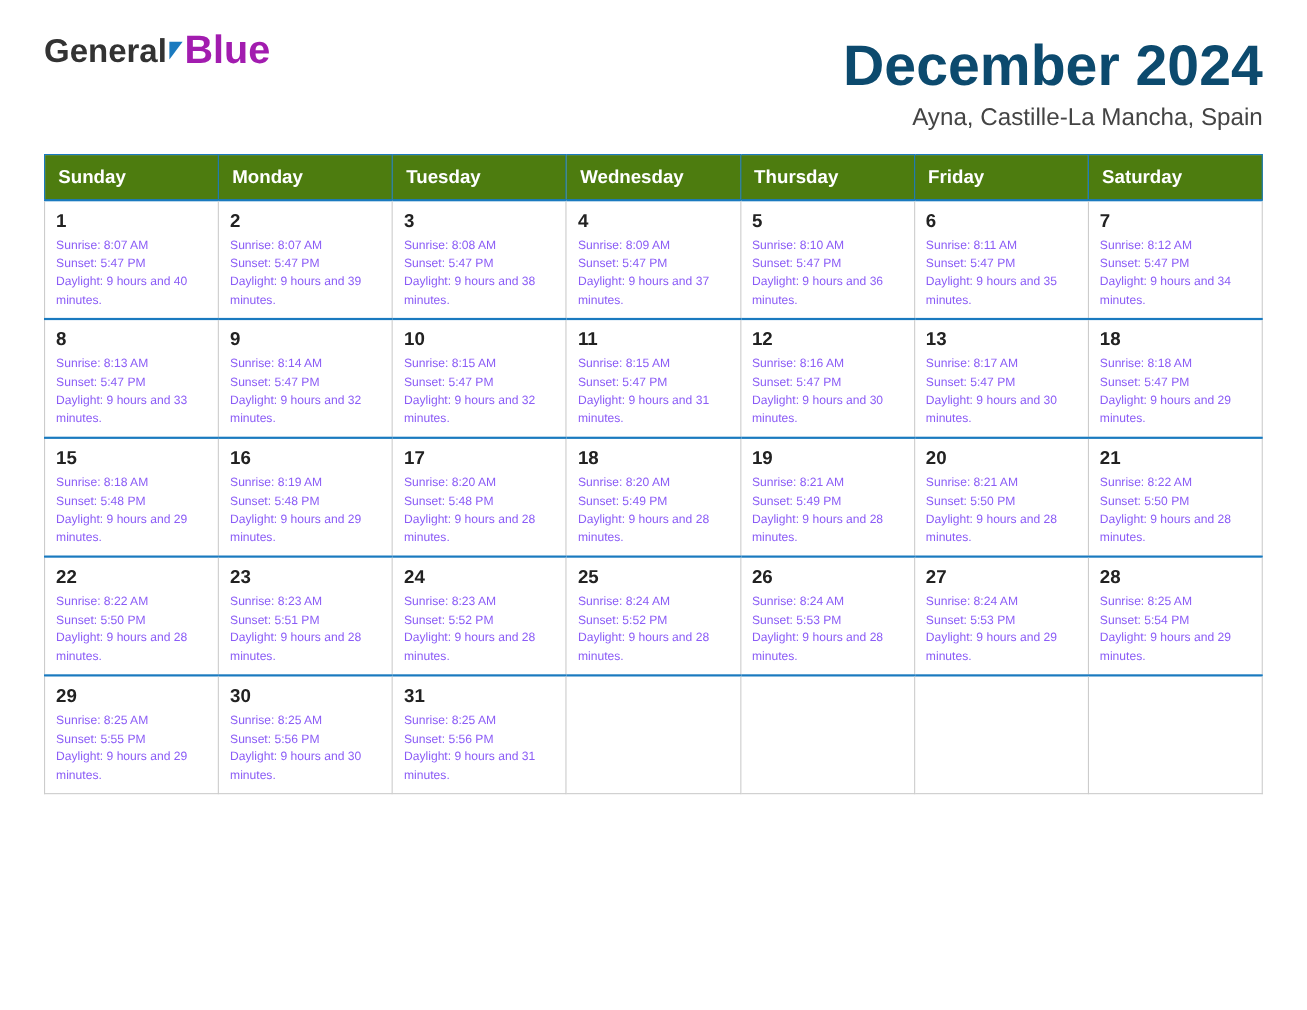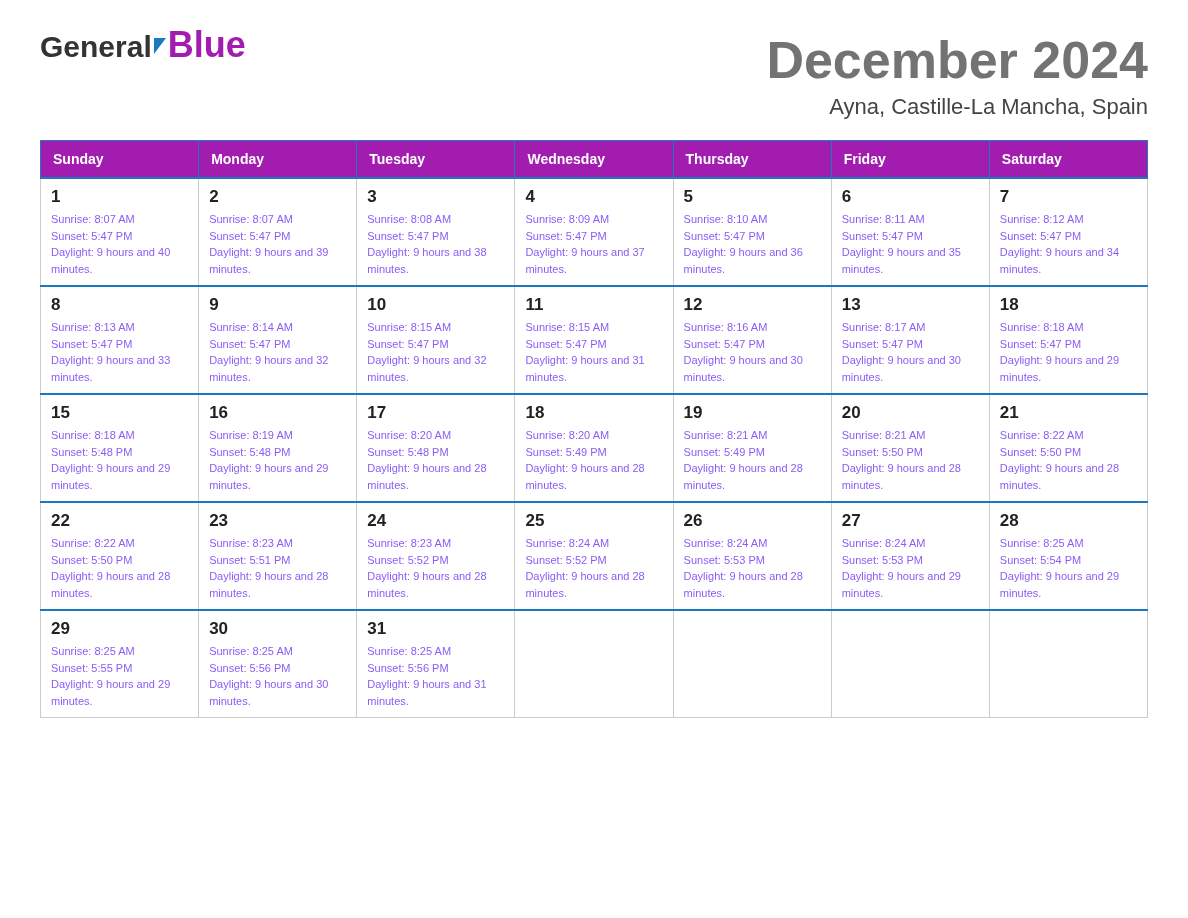--- a/index.html
+++ b/index.html
@@ -20,36 +20,36 @@
       display: flex;
       flex-direction: row;
       align-items: flex-start;
     }
     .title-area {
       text-align: right;
     }
     .month-title {
       font-size: 52px;
       font-weight: bold;
-      color: #737373;
+      color: #0c4a6e;
     }
     .location-title {
       font-size: 22px;
       color: #444;
       margin-top: 4px;
     }
     .calendar-table {
       width: 100%;
       border-collapse: collapse;
       border: 1px solid #aaa;
     }
     .calendar-table th {
-      background-color: #a21caf;
+      background-color: #4d7c0f;
       color: #fff;
-      font-size: 14px;
+      font-size: 17px;
       font-weight: bold;
       padding: 10px 12px;
       text-align: left;
       border: 1px solid #1a7abf;
     }
     .calendar-table td {
       vertical-align: top;
       padding: 8px 10px;
       border: 1px solid #ccc;
       width: 14.28%;

